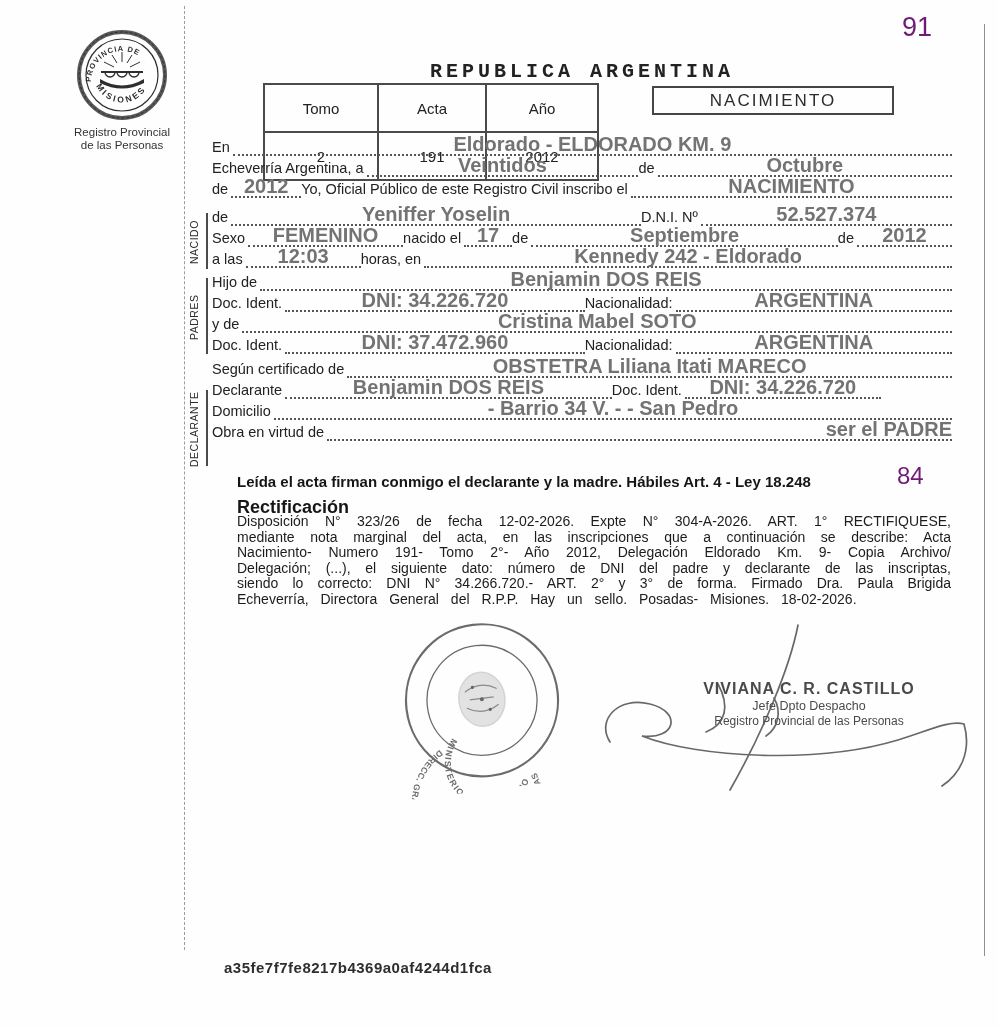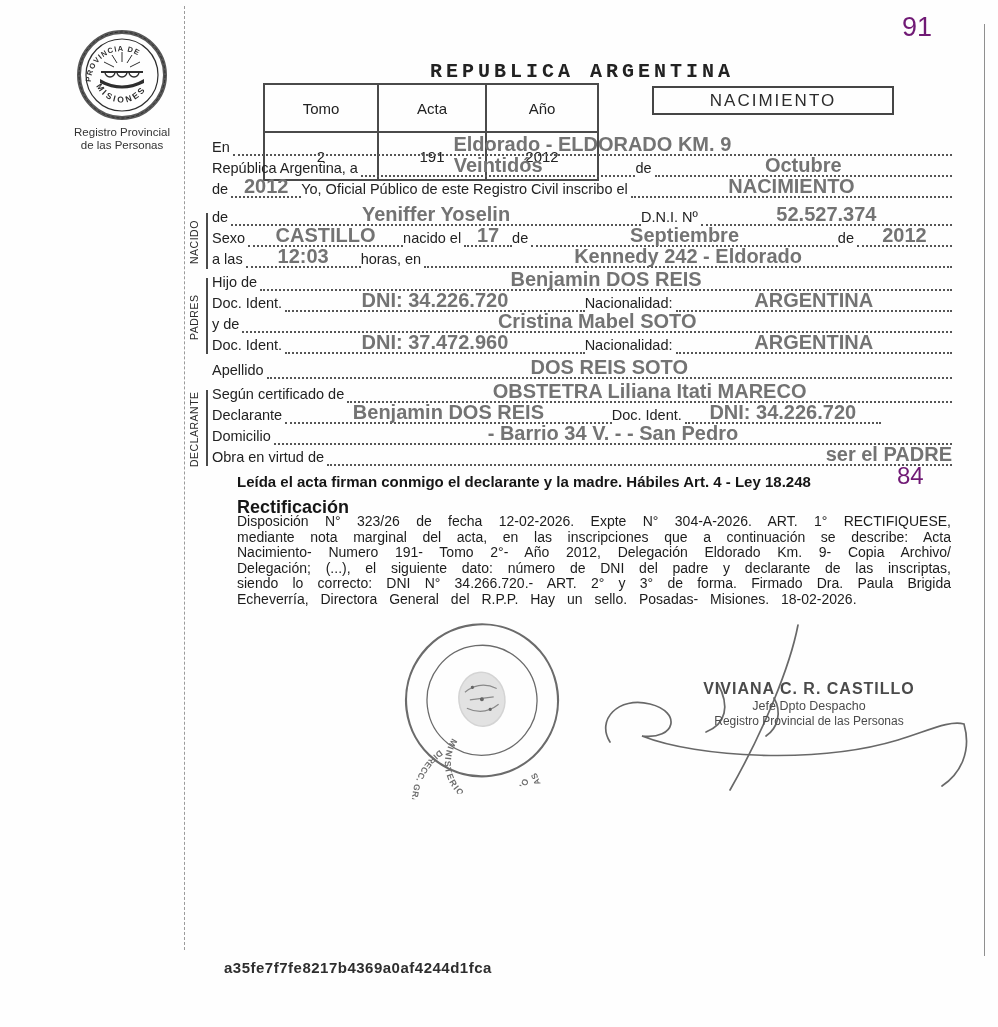--- a/index.html
+++ b/index.html
@@ -137,21 +137,21 @@
   <div class="bracket br-declarante"></div>
 
   <div class="form">
 
     <div class="fblock">
       <div class="fline">
         <span class="lbl">En</span>
         <span class="dots"><b class="val">Eldorado - ELDORADO KM. 9</b></span>
       </div>
       <div class="fline">
-        <span class="lbl">República Argentina, a</span>
+        <span class="lbl">Echeverría Argentina, a</span>
         <span class="dots f48"><b class="val">Veintidós</b></span>
         <span class="lbl">de</span>
         <span class="dots f52"><b class="val">Octubre</b></span>
       </div>
       <div class="fline">
         <span class="lbl">de</span>
         <span class="dots w70"><b class="val">2012</b></span>
         <span class="lbl">Yo, Oficial Público de este Registro Civil inscribo el</span>
         <span class="dots"><b class="val">NACIMIENTO</b></span>
       </div>
@@ -159,21 +159,21 @@
 
     <div class="fblock mt7">
       <div class="fline">
         <span class="lbl">de</span>
         <span class="dots f62"><b class="val">Yeniffer Yoselin</b></span>
         <span class="lbl">D.N.I. Nº</span>
         <span class="dots f38"><b class="val">52.527.374</b></span>
       </div>
       <div class="fline">
         <span class="lbl">Sexo</span>
-        <span class="dots w155"><b class="val">CASTILLO</b></span>
+        <span class="dots w155"><b class="val">FEMENINO</b></span>
         <span class="lbl">nacido el</span>
         <span class="dots w48"><b class="val">17</b></span>
         <span class="lbl">de</span>
         <span class="dots"><b class="val">Septiembre</b></span>
         <span class="lbl">de</span>
         <span class="dots w95"><b class="val">2012</b></span>
       </div>
       <div class="fline">
         <span class="lbl">a las</span>
         <span class="dots w115"><b class="val">12:03</b></span>
@@ -198,26 +198,20 @@
         <span class="dots"><b class="val">Cristina Mabel SOTO</b></span>
       </div>
       <div class="fline">
         <span class="lbl">Doc. Ident.</span>
         <span class="dots f52"><b class="val">DNI: 37.472.960</b></span>
         <span class="lbl">Nacionalidad:</span>
         <span class="dots f48"><b class="val">ARGENTINA</b></span>
       </div>
     </div>
 
-    <div class="fblock mt4">
-      <div class="fline">
-        <span class="lbl">Apellido</span>
-        <span class="dots"><b class="val">DOS REIS SOTO</b></span>
-      </div>
-    </div>
 
     <div class="fblock mt3">
       <div class="fline">
         <span class="lbl">Según certificado de</span>
         <span class="dots"><b class="val">OBSTETRA Liliana Itati MARECO</b></span>
       </div>
       <div class="fline">
         <span class="lbl">Declarante</span>
         <span class="dots f55"><b class="val">Benjamin DOS REIS</b></span>
         <span class="lbl">Doc. Ident.</span>

